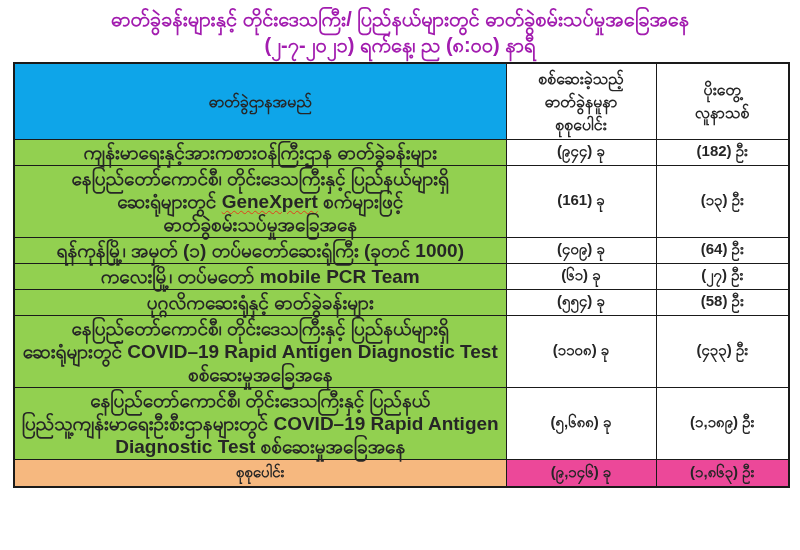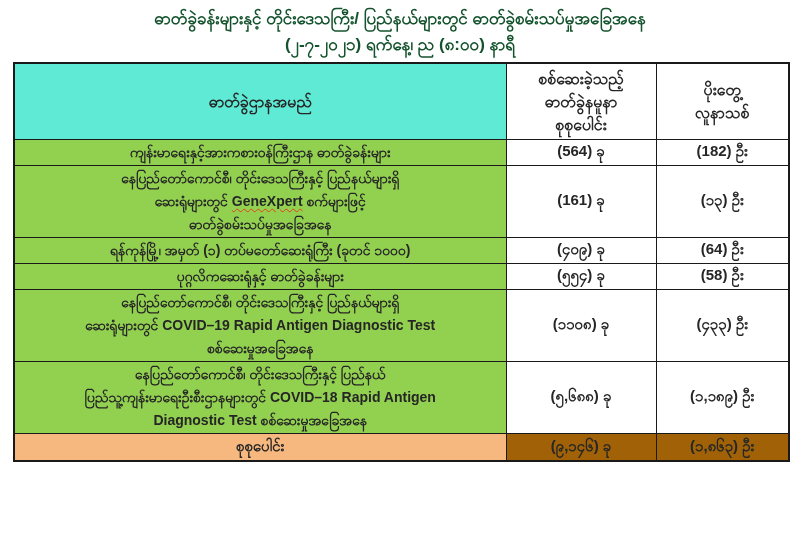--- a/index.html
+++ b/index.html
@@ -7,21 +7,21 @@
     width: 800px; height: 550px;
     background: #ffffff;
     font-family: "Liberation Sans", sans-serif;
     color: #262626;
     overflow: hidden;
   }
   .page { width: 800px; height: 550px; position: relative; }
 
   .title-block { padding-top: 6px; text-align: center; }
   .title-line {
-    font-size: 17px; font-weight: bold; color: #14532d;
+    font-size: 20px; font-weight: bold; color: #a21caf;
     line-height: 26px;
   }
 
   table.report {
     border-collapse: collapse;
     table-layout: fixed;
     margin: 4px 12px 0 13px;
     width: 775px;
     border: 2px solid #1a1a1a;
   }
@@ -39,34 +39,34 @@
 
   tr.header-row td {
     background: #ffffff;
     height: 76px;
     font-size: 16px;
     line-height: 23px;
   }
 
   td.name-cell {
     background: #92d050;
-    font-size: 14px;
+    font-size: 19px;
     line-height: 23px;
   }
   td.value-cell {
     background: #ffffff;
     font-size: 15px;
   }
 
   tr.r-short td { height: 25px; }
   tr.r-tall  td { height: 69px; }
 
   tr.total-row td { height: 28px; font-size: 15px; }
   tr.total-row td.total-label { background: #f6b87f; }
-  tr.total-row td.value-cell  { background: #a16207; }
+  tr.total-row td.value-cell  { background: #ec4899; }
 
   .squiggle {
     text-decoration-line: underline;
     text-decoration-style: wavy;
     text-decoration-color: #e2401c;
     text-decoration-thickness: 1px;
     text-underline-offset: 2px;
   }
   .line { display: block; }
 </style>
@@ -82,79 +82,84 @@
 
   <table class="report">
     <colgroup>
         <col class="c-name">
         <col class="c-samp">
         <col class="c-pos">
       </colgroup>
 
     <tbody>
         <tr class="header-row">
-      <td class="name-head" style="background:#5eead4">
+      <td class="name-head" style="background:#0ea5e9">
         <span>ဓာတ်ခွဲဌာနအမည်</span>
       </td>
       <td>
         <span class="line">စစ်ဆေးခဲ့သည့်</span>
         <span class="line">ဓာတ်ခွဲနမူနာ</span>
         <span class="line">စုစုပေါင်း</span>
       </td>
       <td>
         <span class="line">ပိုးတွေ့</span>
         <span class="line">လူနာသစ်</span>
       </td>
     </tr>
 
     <tr class="r-short">
       <td class="name-cell">ကျန်းမာရေးနှင့်အားကစားဝန်ကြီးဌာန ဓာတ်ခွဲခန်းများ</td>
-      <td class="value-cell">(564) ခု</td>
+      <td class="value-cell">(၉၄၄) ခု</td>
       <td class="value-cell">(182) ဦး</td>
     </tr>
 
     <tr class="r-tall">
       <td class="name-cell">
         <span class="line">နေပြည်တော်ကောင်စီ၊ တိုင်းဒေသကြီးနှင့် ပြည်နယ်များရှိ</span>
         <span class="line"><span>ဆေးရုံများတွင် </span><span class="squiggle">GeneXpert</span><span> စက်များဖြင့်</span></span>
         <span class="line">ဓာတ်ခွဲစမ်းသပ်မှုအခြေအနေ</span>
       </td>
       <td class="value-cell">(161) ခု</td>
       <td class="value-cell">(၁၃) ဦး</td>
     </tr>
 
     <tr class="r-short">
-      <td class="name-cell">ရန်ကုန်မြို့၊ အမှတ် (၁) တပ်မတော်ဆေးရုံကြီး (ခုတင် ၁၀၀၀)</td>
+      <td class="name-cell">ရန်ကုန်မြို့၊ အမှတ် (၁) တပ်မတော်ဆေးရုံကြီး (ခုတင် 1000)</td>
       <td class="value-cell">(၄၀၉) ခု</td>
       <td class="value-cell">(64) ဦး</td>
     </tr>
 
 
 
+    <tr class="r-short">
+      <td class="name-cell">ကလေးမြို့၊ တပ်မတော် mobile PCR Team</td>
+      <td class="value-cell">(၆၁) ခု</td>
+      <td class="value-cell">(၂၇) ဦး</td>
+    </tr>
 
     <tr class="r-short">
       <td class="name-cell">ပုဂ္ဂလိကဆေးရုံနှင့် ဓာတ်ခွဲခန်းများ</td>
       <td class="value-cell">(၅၅၄) ခု</td>
       <td class="value-cell">(58) ဦး</td>
     </tr>
 
     <tr class="r-tall">
       <td class="name-cell">
         <span class="line">နေပြည်တော်ကောင်စီ၊ တိုင်းဒေသကြီးနှင့် ပြည်နယ်များရှိ</span>
         <span class="line">ဆေးရုံများတွင် COVID–19 Rapid Antigen Diagnostic Test</span>
         <span class="line">စစ်ဆေးမှုအခြေအနေ</span>
       </td>
       <td class="value-cell">(၁၁၀၈) ခု</td>
       <td class="value-cell">(၄၃၃) ဦး</td>
     </tr>
 
     <tr class="r-tall">
       <td class="name-cell">
         <span class="line">နေပြည်တော်ကောင်စီ၊ တိုင်းဒေသကြီးနှင့် ပြည်နယ်</span>
-        <span class="line">ပြည်သူ့ကျန်းမာရေးဦးစီးဌာနများတွင် COVID–18 Rapid Antigen</span>
+        <span class="line">ပြည်သူ့ကျန်းမာရေးဦးစီးဌာနများတွင် COVID–19 Rapid Antigen</span>
         <span class="line">Diagnostic Test စစ်ဆေးမှုအခြေအနေ</span>
       </td>
       <td class="value-cell">(၅,၆၈၈) ခု</td>
       <td class="value-cell">(၁,၁၈၉) ဦး</td>
     </tr>
 
     <tr class="total-row">
       <td class="total-label">စုစုပေါင်း</td>
       <td class="value-cell">(၉,၁၄၆) ခု</td>
       <td class="value-cell">(၁,၈၆၃) ဦး</td>

